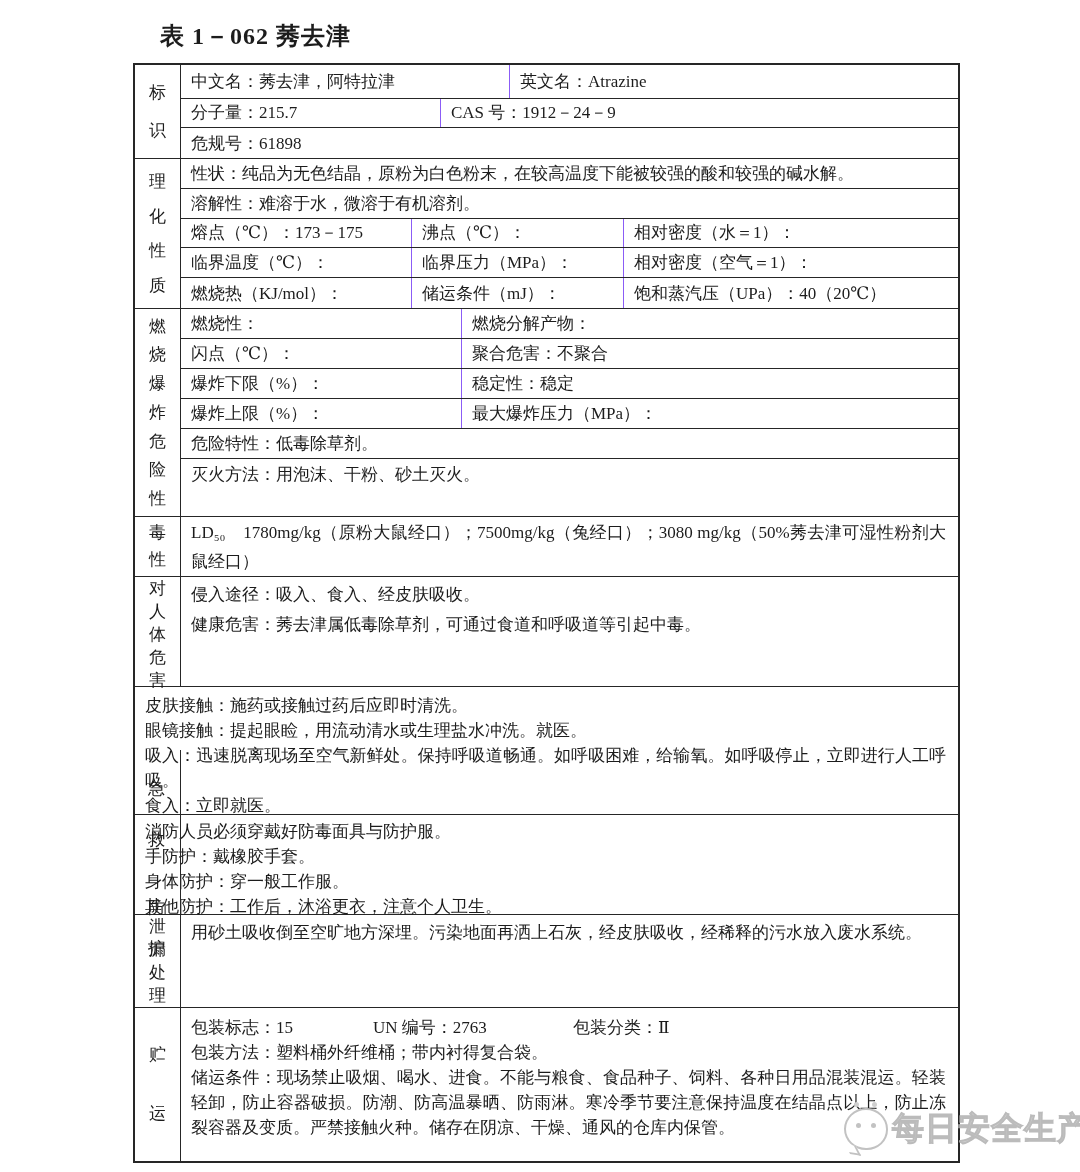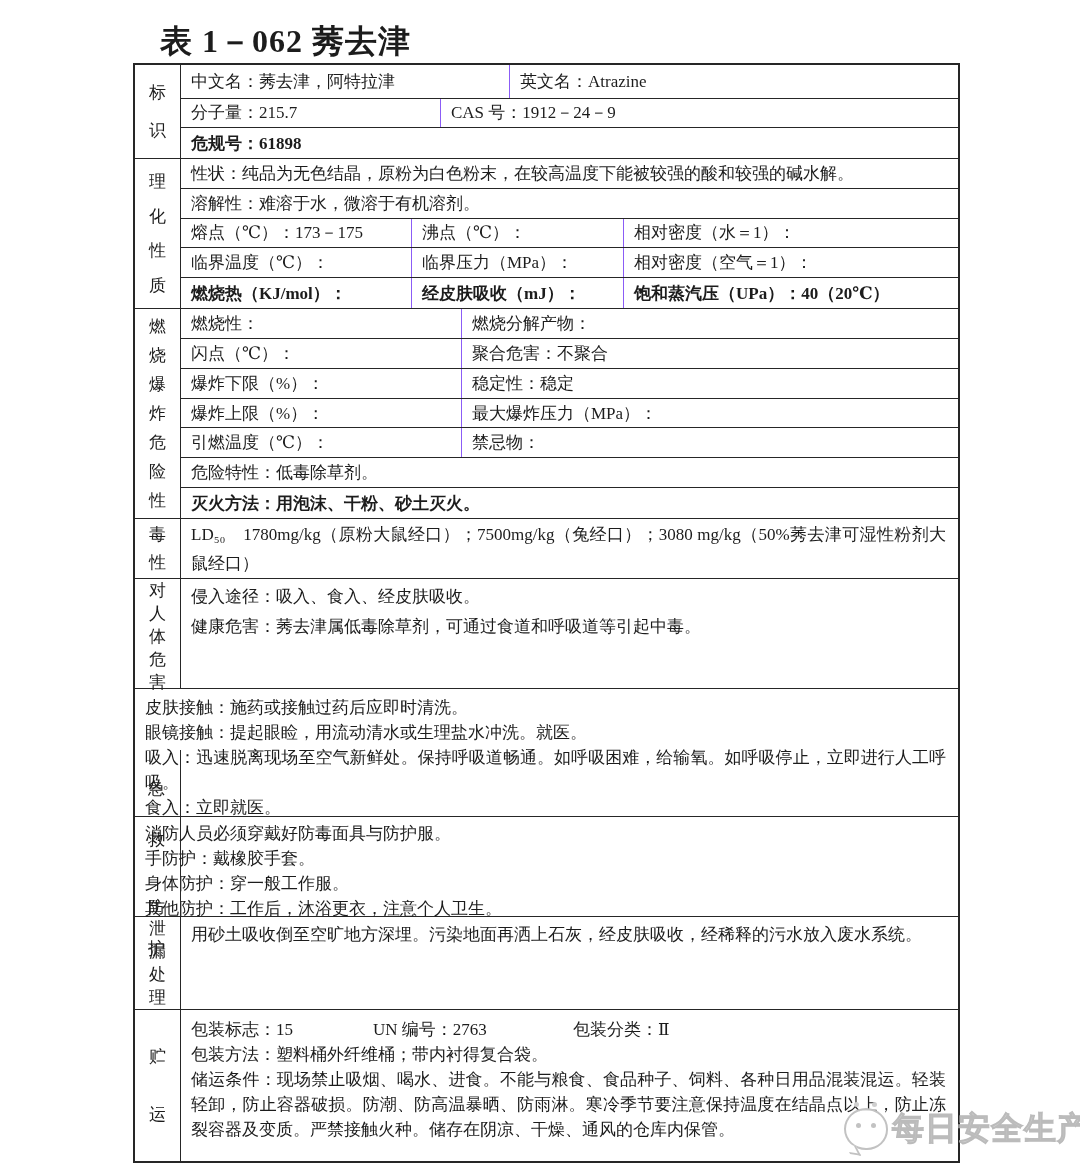--- a/index.html
+++ b/index.html
@@ -4,37 +4,37 @@
 <style>
   * { margin:0; padding:0; box-sizing:border-box; }
   html,body { background:#ffffff; }
   .page {
     position:relative; width:1080px; height:1172px; background:#ffffff;
     font-family:"Liberation Serif","DejaVu Serif",serif;
     color:#1c1c1c; overflow:hidden;
   }
   .doc-title {
     position:absolute; left:160px; top:20px;
-    font-size:32px; font-weight:bold; letter-spacing:1px;
+    font-size:24px; font-weight:bold; letter-spacing:1px;
   }
   .msds-table {
     position:absolute; left:133px; top:63px; width:827px; height:1100px;
     border:2px solid #262626; display:flex; flex-direction:column;
     font-size:17px;
   }
   .sec { display:flex; border-bottom:1px solid #262626; }
   .sec:last-child { border-bottom:none; }
   .sec-label {
     width:46px; flex:0 0 46px; border-right:1px solid #262626;
     display:flex; flex-direction:column; justify-content:space-evenly;
     align-items:center; text-align:center; font-size:17px;
   }
   .sec-content { flex:1; display:flex; flex-direction:column; min-width:0; }
   .row { display:flex; border-bottom:1px solid #262626; }
-  .row:last-child { border-bottom:none;font-weight:bold; }
+  .row:last-child { border-bottom:none; }
   .cell {
     display:flex; align-items:center; padding-left:10px;
     border-right:1px solid #8b5cf6; white-space:nowrap; overflow:hidden;
   }
   .cell:last-child { border-right:none; }
   .para { padding:3px 12px 0 10px; line-height:30px; text-align:justify; }
   .para.tight { line-height:25px; }
   .h34 { height:34px; } .h30 { height:30px; }
   .w329 { flex:0 0 329px; } .w276 { flex:0 0 276px; } .w260 { flex:0 0 260px; }
   .w231 { flex:0 0 231px; } .w212 { flex:0 0 212px; } .w281 { flex:0 0 281px; }
@@ -122,21 +122,21 @@
           <div class="cell w212">沸点（℃）：</div>
           <div class="cell grow">相对密度（水＝1）：</div>
         </div>
         <div class="row h30">
           <div class="cell w231">临界温度（℃）：</div>
           <div class="cell w212">临界压力（MPa）：</div>
           <div class="cell grow">相对密度（空气＝1）：</div>
         </div>
         <div class="row h30">
           <div class="cell w231">燃烧热（KJ/mol）：</div>
-          <div class="cell w212">经皮肤吸收（mJ）：</div>
+          <div class="cell w212">储运条件（mJ）：</div>
           <div class="cell grow">饱和蒸汽压（UPa）：40（20℃）</div>
         </div>
       </div>
     </div>
 
     <div class="sec" style="height:210px">
       <div class="sec-label">
           <span>燃</span>
           <span>烧</span>
           <span>爆</span>
@@ -156,24 +156,20 @@
         </div>
         <div class="row h30">
           <div class="cell w281">爆炸下限（%）：</div>
           <div class="cell grow">稳定性：稳定</div>
         </div>
         <div class="row h30">
           <div class="cell w281">爆炸上限（%）：</div>
           <div class="cell grow">最大爆炸压力（MPa）：</div>
         </div>
         <div class="row h30">
-          <div class="cell w281">引燃温度（℃）：</div>
-          <div class="cell grow">禁忌物：</div>
-        </div>
-        <div class="row h30">
           <div class="cell grow">危险特性：低毒除草剂。</div>
         </div>
         <div class="row h30">
           <div class="cell grow">灭火方法：用泡沫、干粉、砂土灭火。</div>
         </div>
       </div>
     </div>
 
     <div class="sec" style="height:60px">
       <div class="sec-label">

